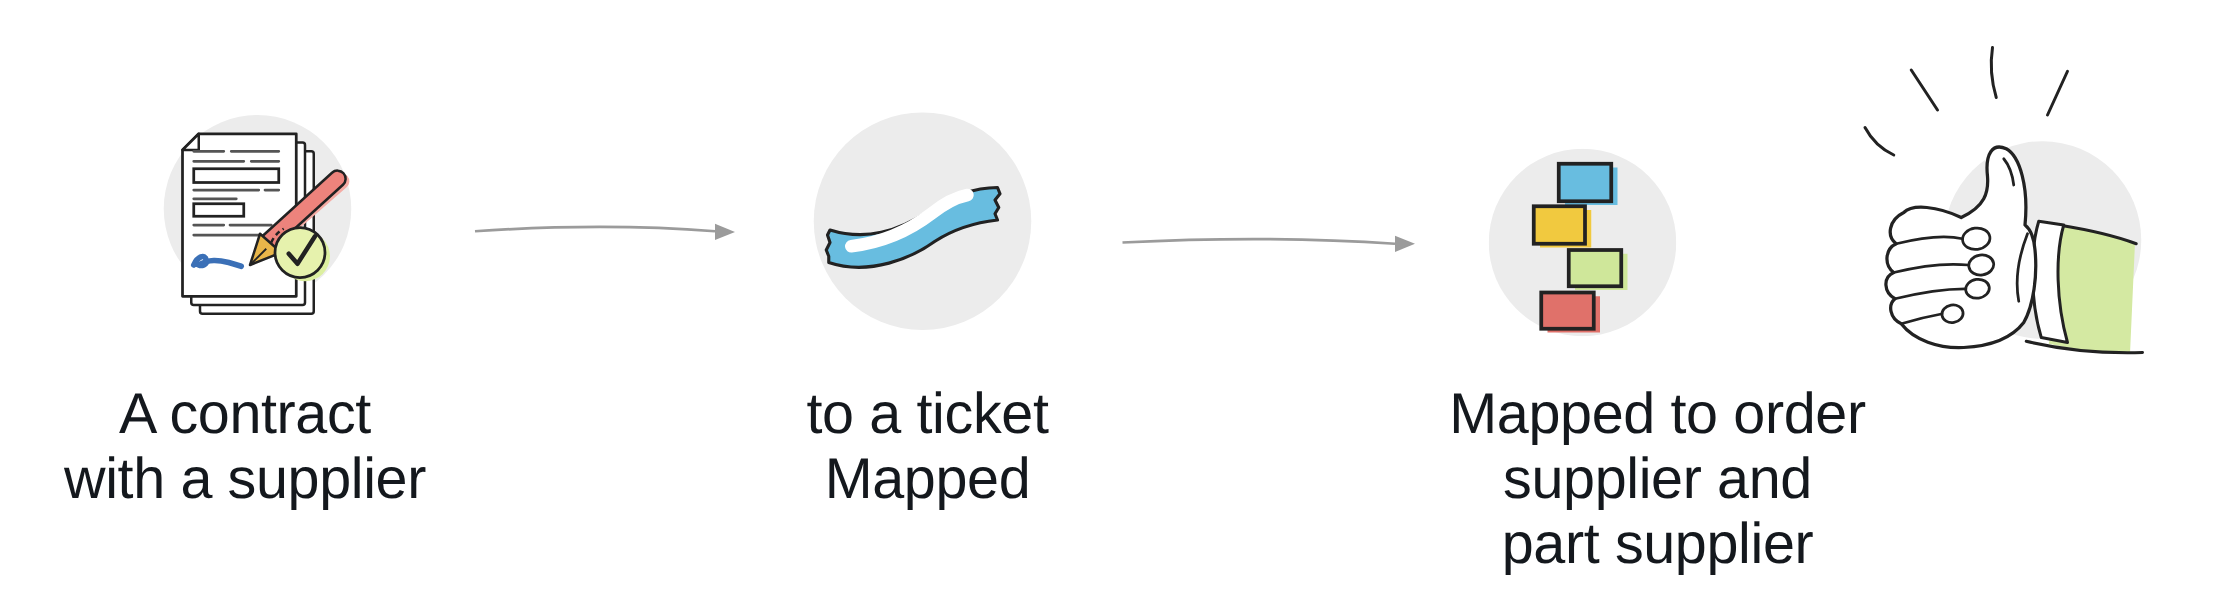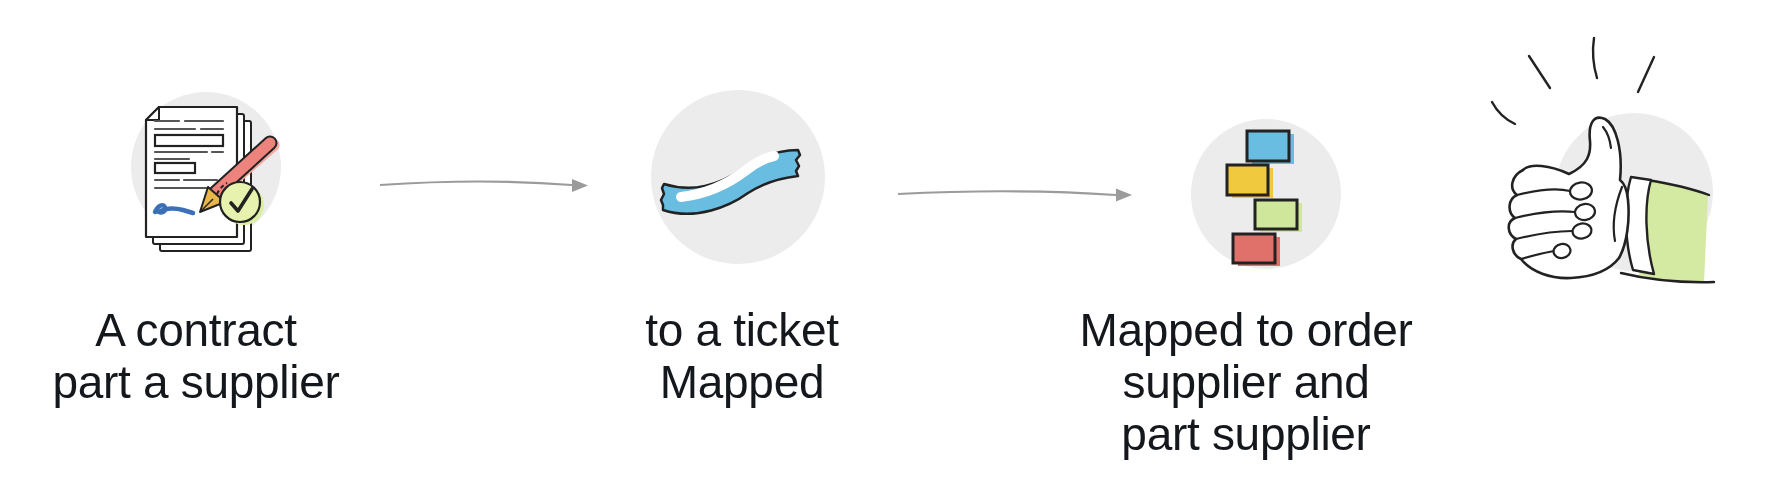--- a/index.html
+++ b/index.html
@@ -158,27 +158,27 @@
     <g fill="#ffffff" style="stroke:var(--outline,#222)" stroke-width="2.2">
       <ellipse cx="103" cy="163" rx="11" ry="8.5" transform="rotate(-8 103 163)"></ellipse>
       <ellipse cx="107" cy="184" rx="10" ry="8" transform="rotate(-8 107 184)"></ellipse>
       <ellipse cx="104" cy="203" rx="9.5" ry="7.5" transform="rotate(-8 104 203)"></ellipse>
       <ellipse cx="84" cy="223" rx="8.5" ry="7" transform="rotate(-10 84 223)"></ellipse>
     </g>
   </svg>
 
   <div class="step-label" style="left:196px;">
     <span class="line">A contract</span>
-    <span class="line">part a supplier</span>
+    <span class="line">with a supplier</span>
   </div>
 
   <div class="step-label" style="left:742px;">
     <span class="line">to a ticket</span>
     <span class="line">Mapped</span>
   </div>
 
-  <div class="step-label" style="left:1246px;">
+  <div class="step-label" style="left:1326px;">
     <span class="line">Mapped to order</span>
     <span class="line">supplier and</span>
     <span class="line">part supplier</span>
   </div>
 
 </div>
 
 </body></html>

